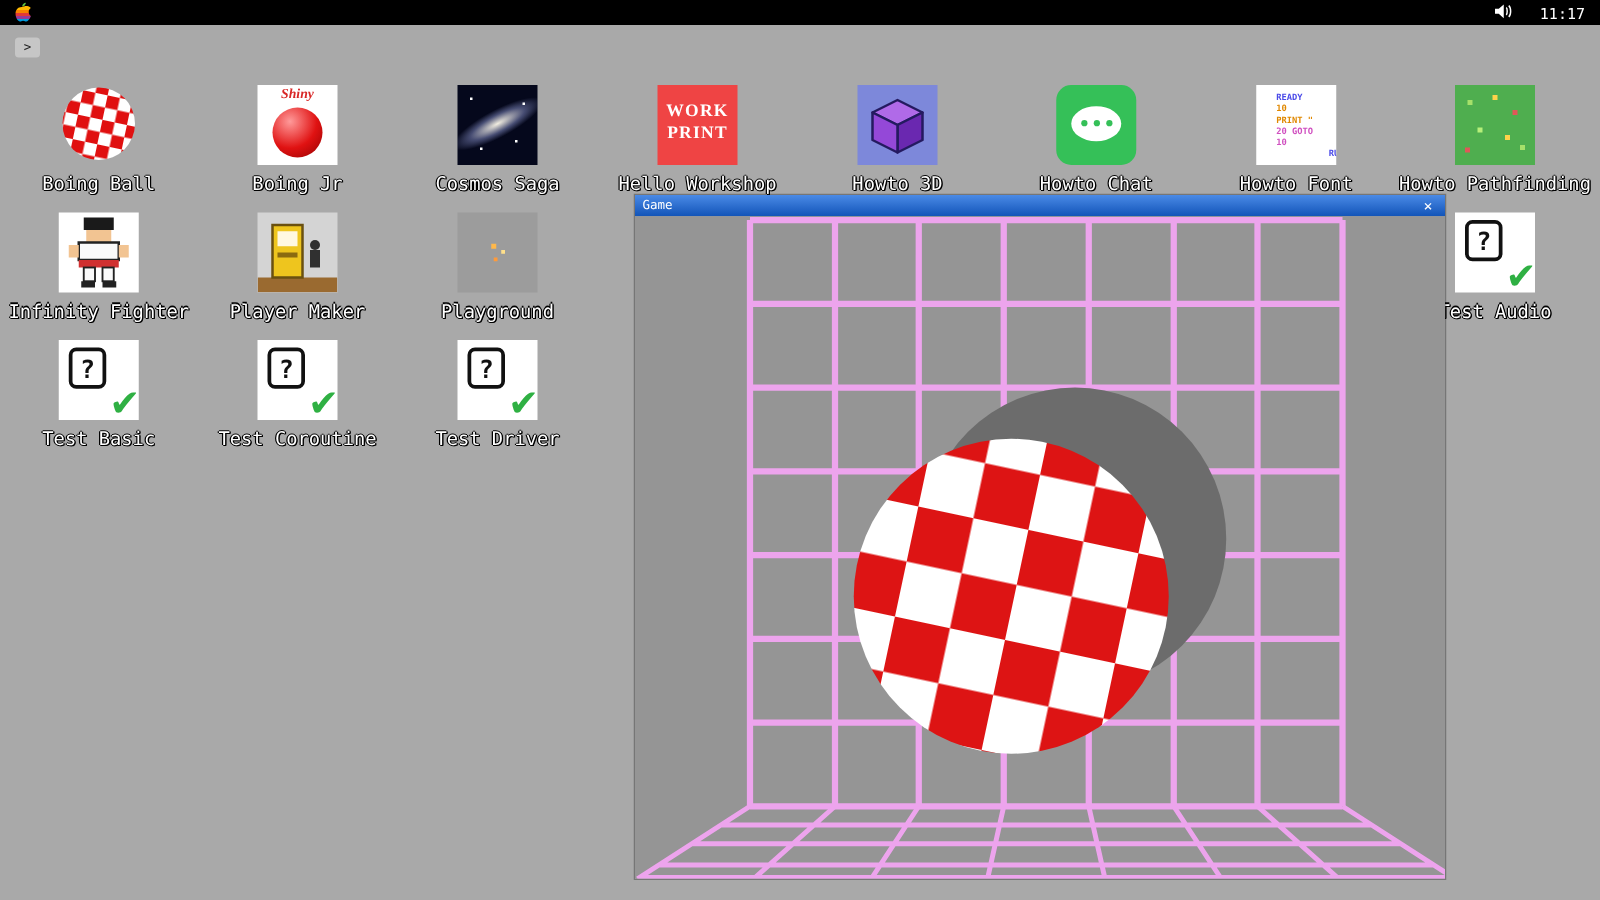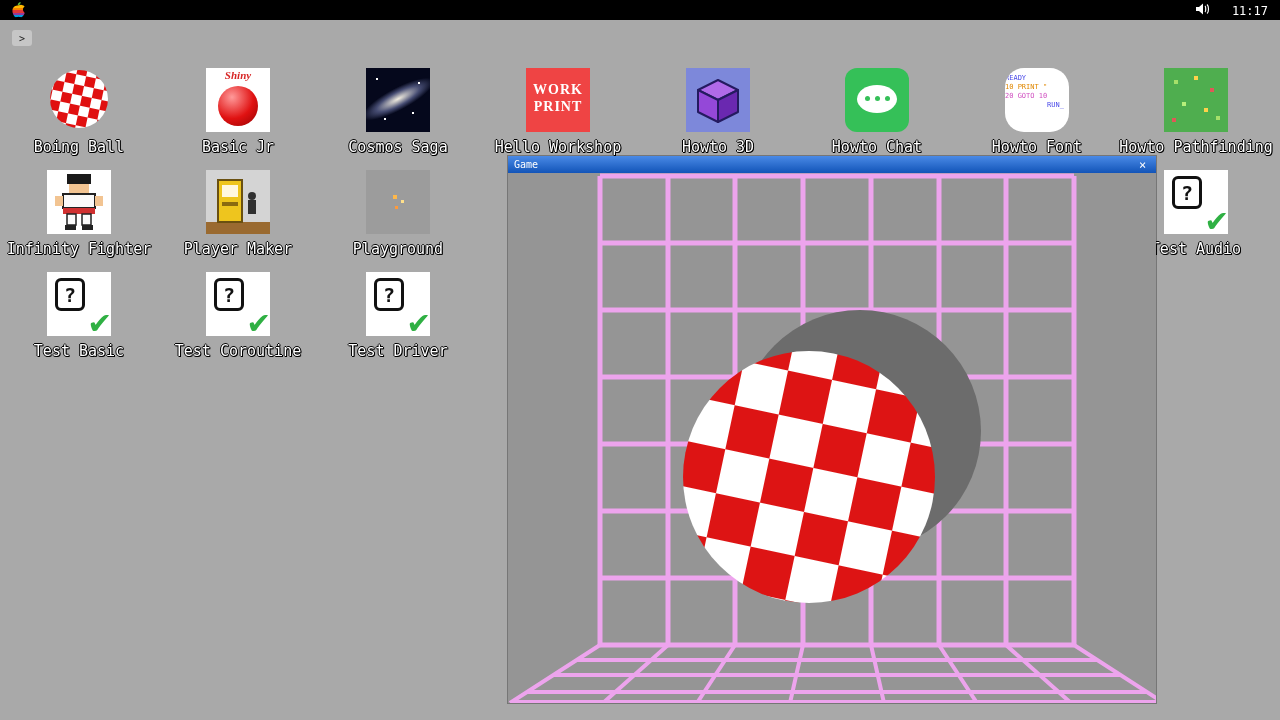--- a/index.html
+++ b/index.html
@@ -63,21 +63,21 @@
     font-size:14px; line-height:17px; letter-spacing:1px;
   }
   .art-3d { background:#7d88da; }
   .art-chat { background:#35c058; border-radius:12px; }
   .art-chat .bubble {
     position:absolute; left:12px; top:17px; width:40px; height:28px;
     background:#fff; border-radius:50%;
   }
   .art-chat .dots { position:absolute; left:0; right:0; top:28px; display:flex; gap:5px; justify-content:center; }
   .art-chat .dot { width:5px; height:5px; border-radius:50%; background:#35c058; }
-  .art-font { background:#fff; padding:6px 0; font-size:7px; line-height:9px; font-weight:normal;border-radius:19px; }
+  .art-font { background:#fff; padding:6px 16px; font-size:7px; line-height:9px; font-weight:bold; }
   .art-font .l1 { color:#4a4ae8; }
   .art-font .l2 { color:#e08800; }
   .art-font .l3 { color:#d050c0; }
   .art-font .l4 { color:#4a4ae8;margin-left:42px; }
   .art-path { background:#4fae4f; }
   .art-path i { position:absolute; width:4px; height:4px; display:block; }
   .art-playground { background:#9c9c9c; }
   .art-playground i { position:absolute; display:block; }
   .art-playermaker { background:#d4d4d4; }
   .art-test { background:#fff; }
@@ -163,21 +163,21 @@
     </svg>
   </div>
   <div class="label">Boing Ball</div>
 </div>
 
 <div class="icon" style="left:206px;top:68px">
   <div class="tile art-buttonjr">
     <div class="shiny">Shiny</div>
     <div class="redbtn"></div>
   </div>
-  <div class="label">Basic Jr</div>
+  <div class="label">Boing Jr</div>
 </div>
 
 <div class="icon" style="left:366px;top:68px">
   <div class="tile art-cosmos">
     <div class="streak"></div>
     <i class="star" style="left:10px;top:10px"></i>
     <i class="star" style="left:52px;top:14px"></i>
     <i class="star" style="left:18px;top:50px"></i>
     <i class="star" style="left:46px;top:44px"></i>
   </div>

